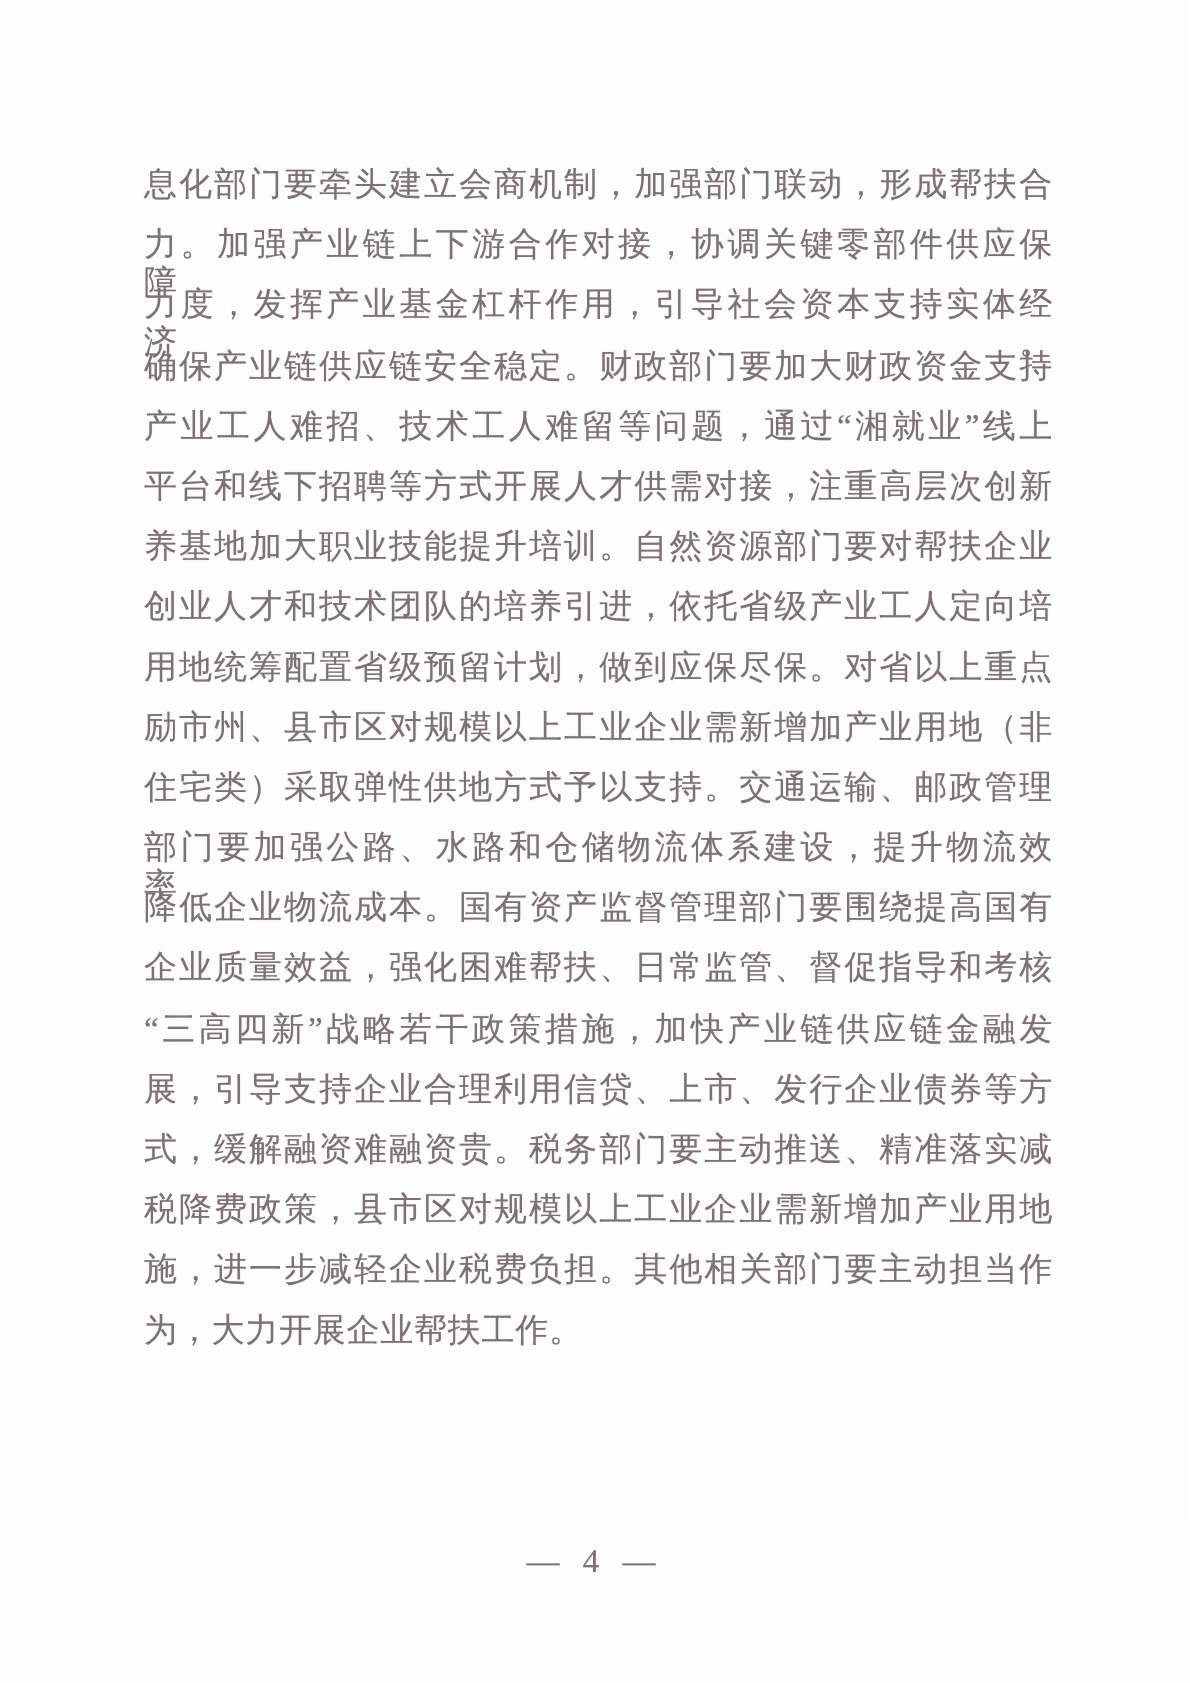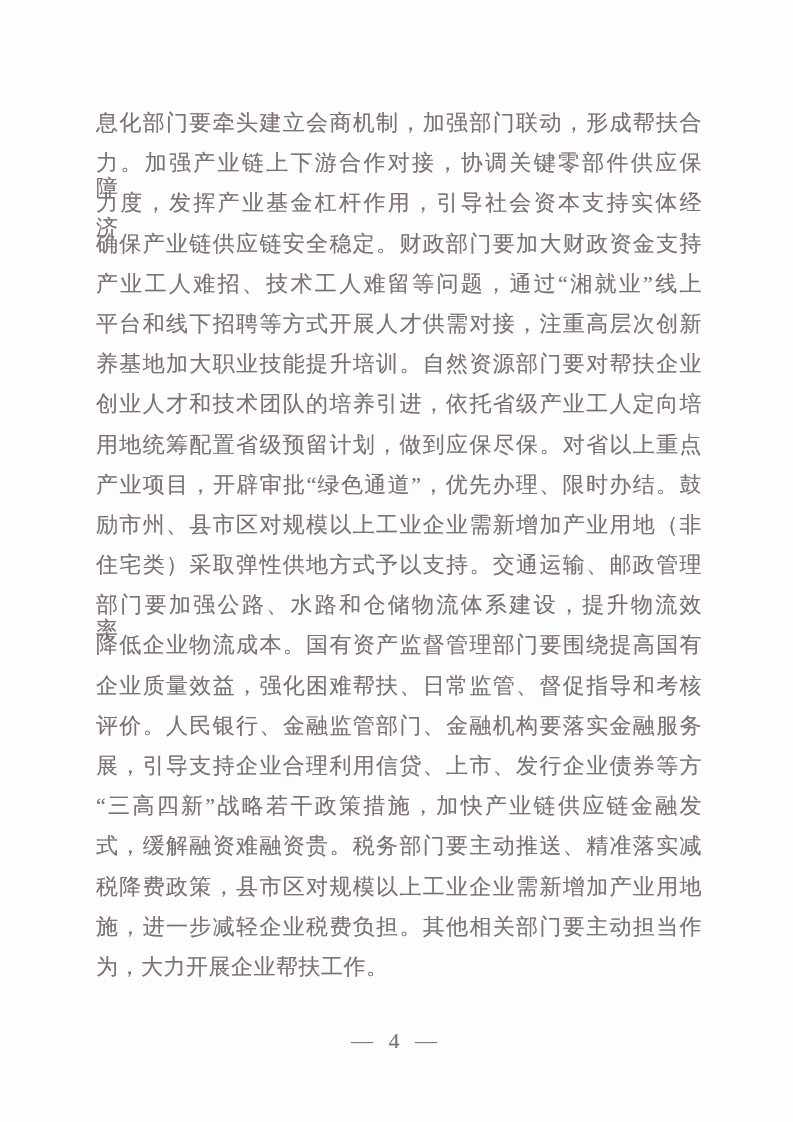--- a/index.html
+++ b/index.html
@@ -58,28 +58,26 @@
   <div class="text-block">
       <div class="line">息化部门要牵头建立会商机制，加强部门联动，形成帮扶合</div>
       <div class="line">力。加强产业链上下游合作对接，协调关键零部件供应保障，</div>
       <div class="line">力度，发挥产业基金杠杆作用，引导社会资本支持实体经济。</div>
       <div class="line">确保产业链供应链安全稳定。财政部门要加大财政资金支持</div>
       <div class="line">产业工人难招、技术工人难留等问题，通过“湘就业”线上</div>
       <div class="line">平台和线下招聘等方式开展人才供需对接，注重高层次创新</div>
       <div class="line">养基地加大职业技能提升培训。自然资源部门要对帮扶企业</div>
       <div class="line">创业人才和技术团队的培养引进，依托省级产业工人定向培</div>
       <div class="line">用地统筹配置省级预留计划，做到应保尽保。对省以上重点</div>
-      <div class="line">产业项目，开辟审批“绿色通道”，优先办理、限时办结。鼓</div>
       <div class="line">励市州、县市区对规模以上工业企业需新增加产业用地（非</div>
       <div class="line">住宅类）采取弹性供地方式予以支持。交通运输、邮政管理</div>
       <div class="line">部门要加强公路、水路和仓储物流体系建设，提升物流效率、</div>
       <div class="line">降低企业物流成本。国有资产监督管理部门要围绕提高国有</div>
       <div class="line">企业质量效益，强化困难帮扶、日常监管、督促指导和考核</div>
-      <div class="line">评价。人民银行、金融监管部门、金融机构要落实金融服务</div>
+      <div class="line">“三高四新”战略若干政策措施，加快产业链供应链金融发</div>
       <div class="line">展，引导支持企业合理利用信贷、上市、发行企业债券等方</div>
-      <div class="line">“三高四新”战略若干政策措施，加快产业链供应链金融发</div>
       <div class="line">式，缓解融资难融资贵。税务部门要主动推送、精准落实减</div>
       <div class="line">税降费政策，县市区对规模以上工业企业需新增加产业用地</div>
       <div class="line">施，进一步减轻企业税费负担。其他相关部门要主动担当作</div>
       <div class="line line-last">为，大力开展企业帮扶工作。</div>
     </div>
   <div class="page-number">— 4 —</div>
 </div>
 
 </body></html>

